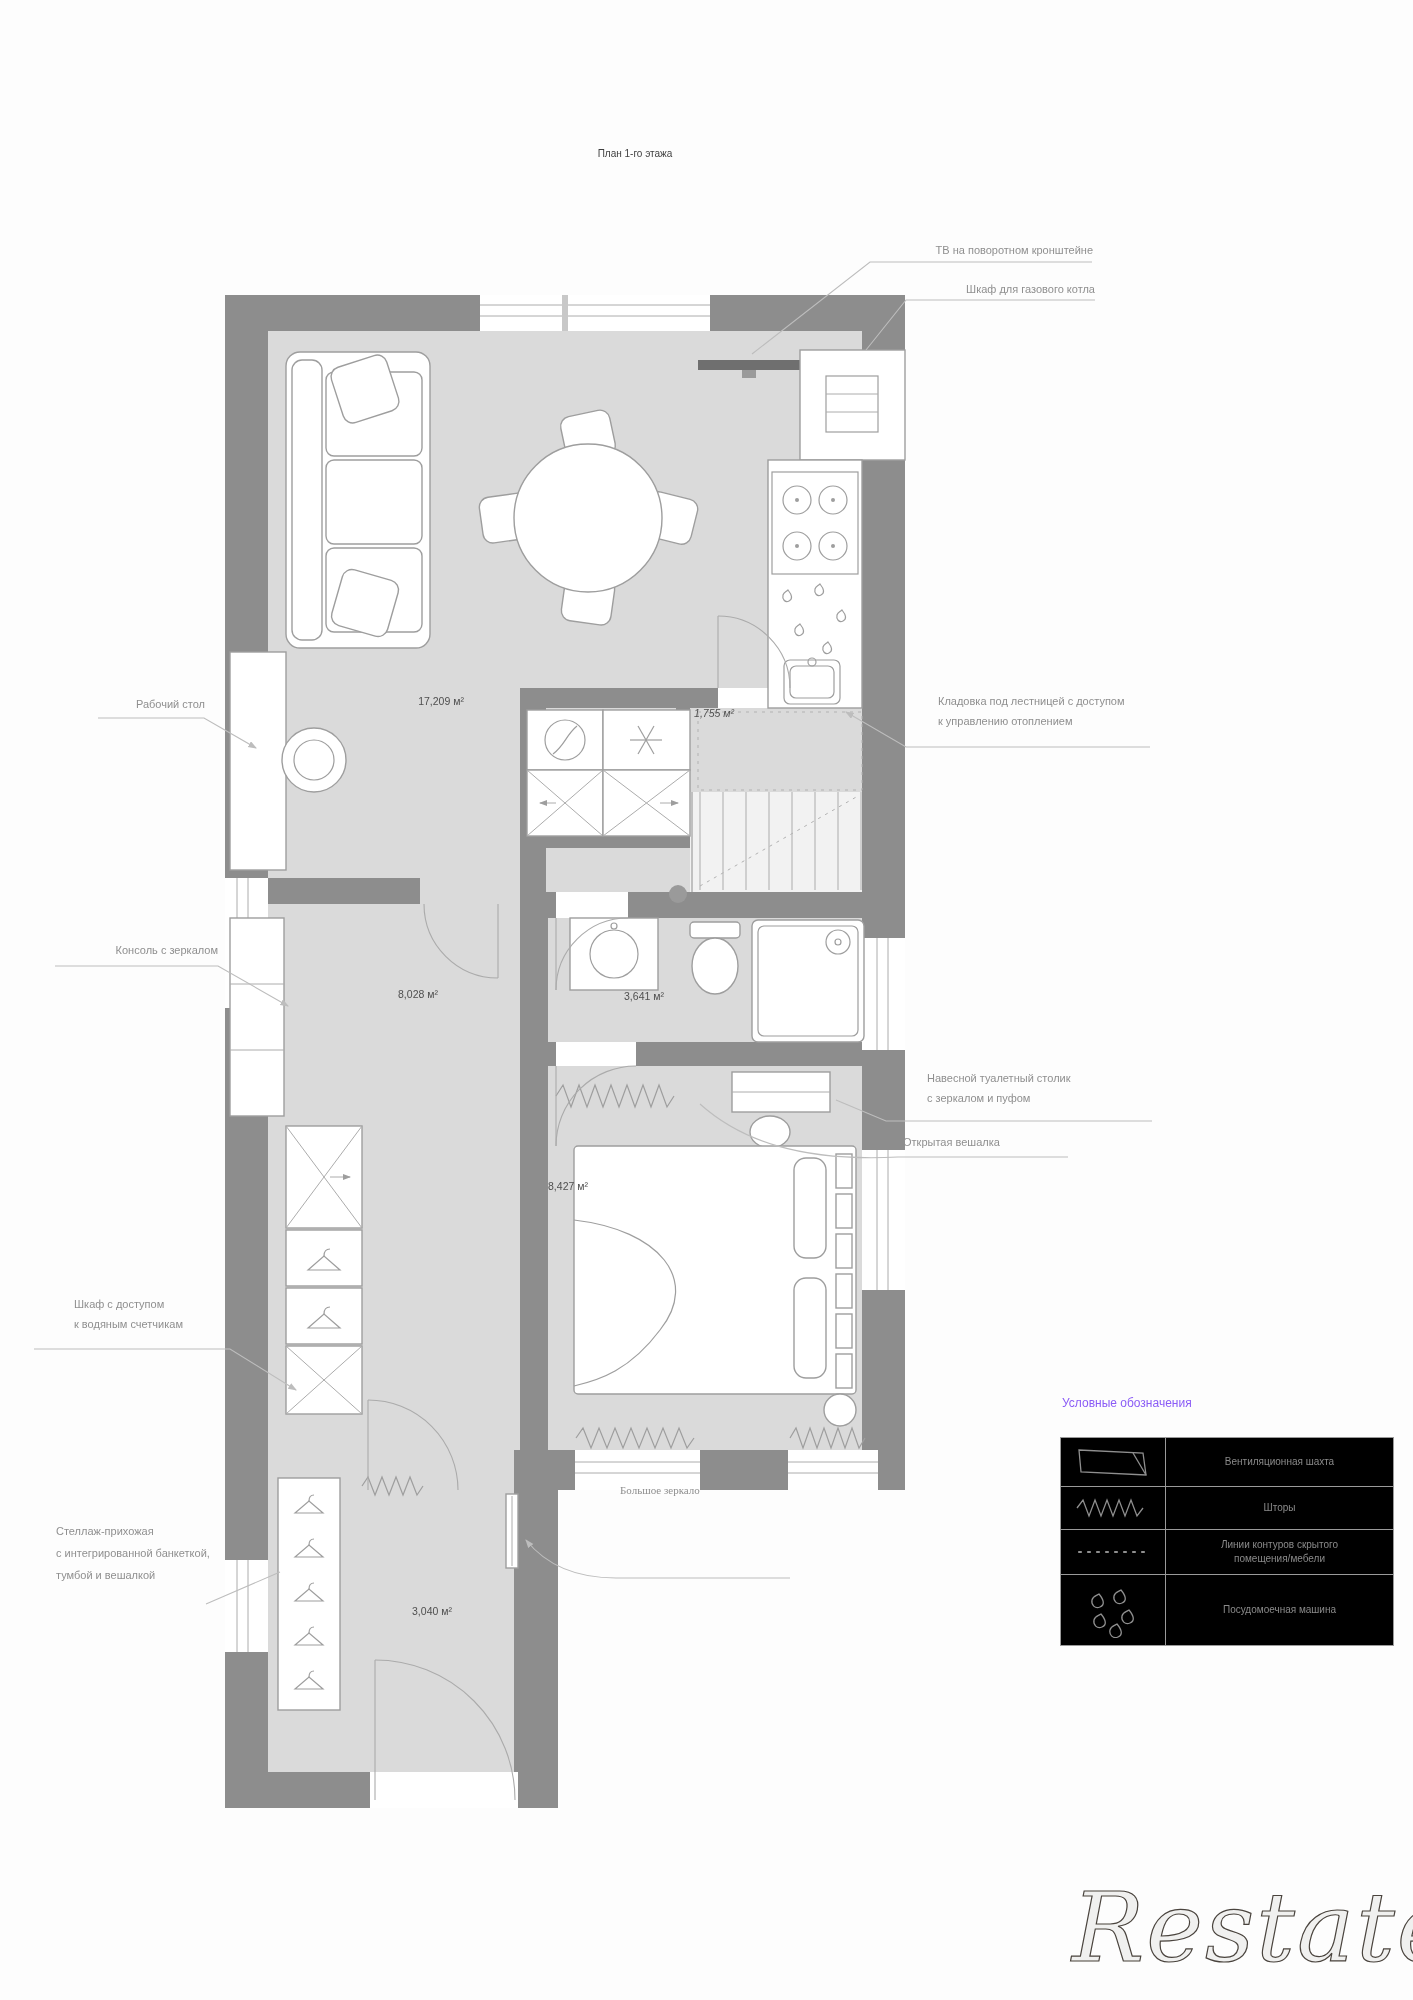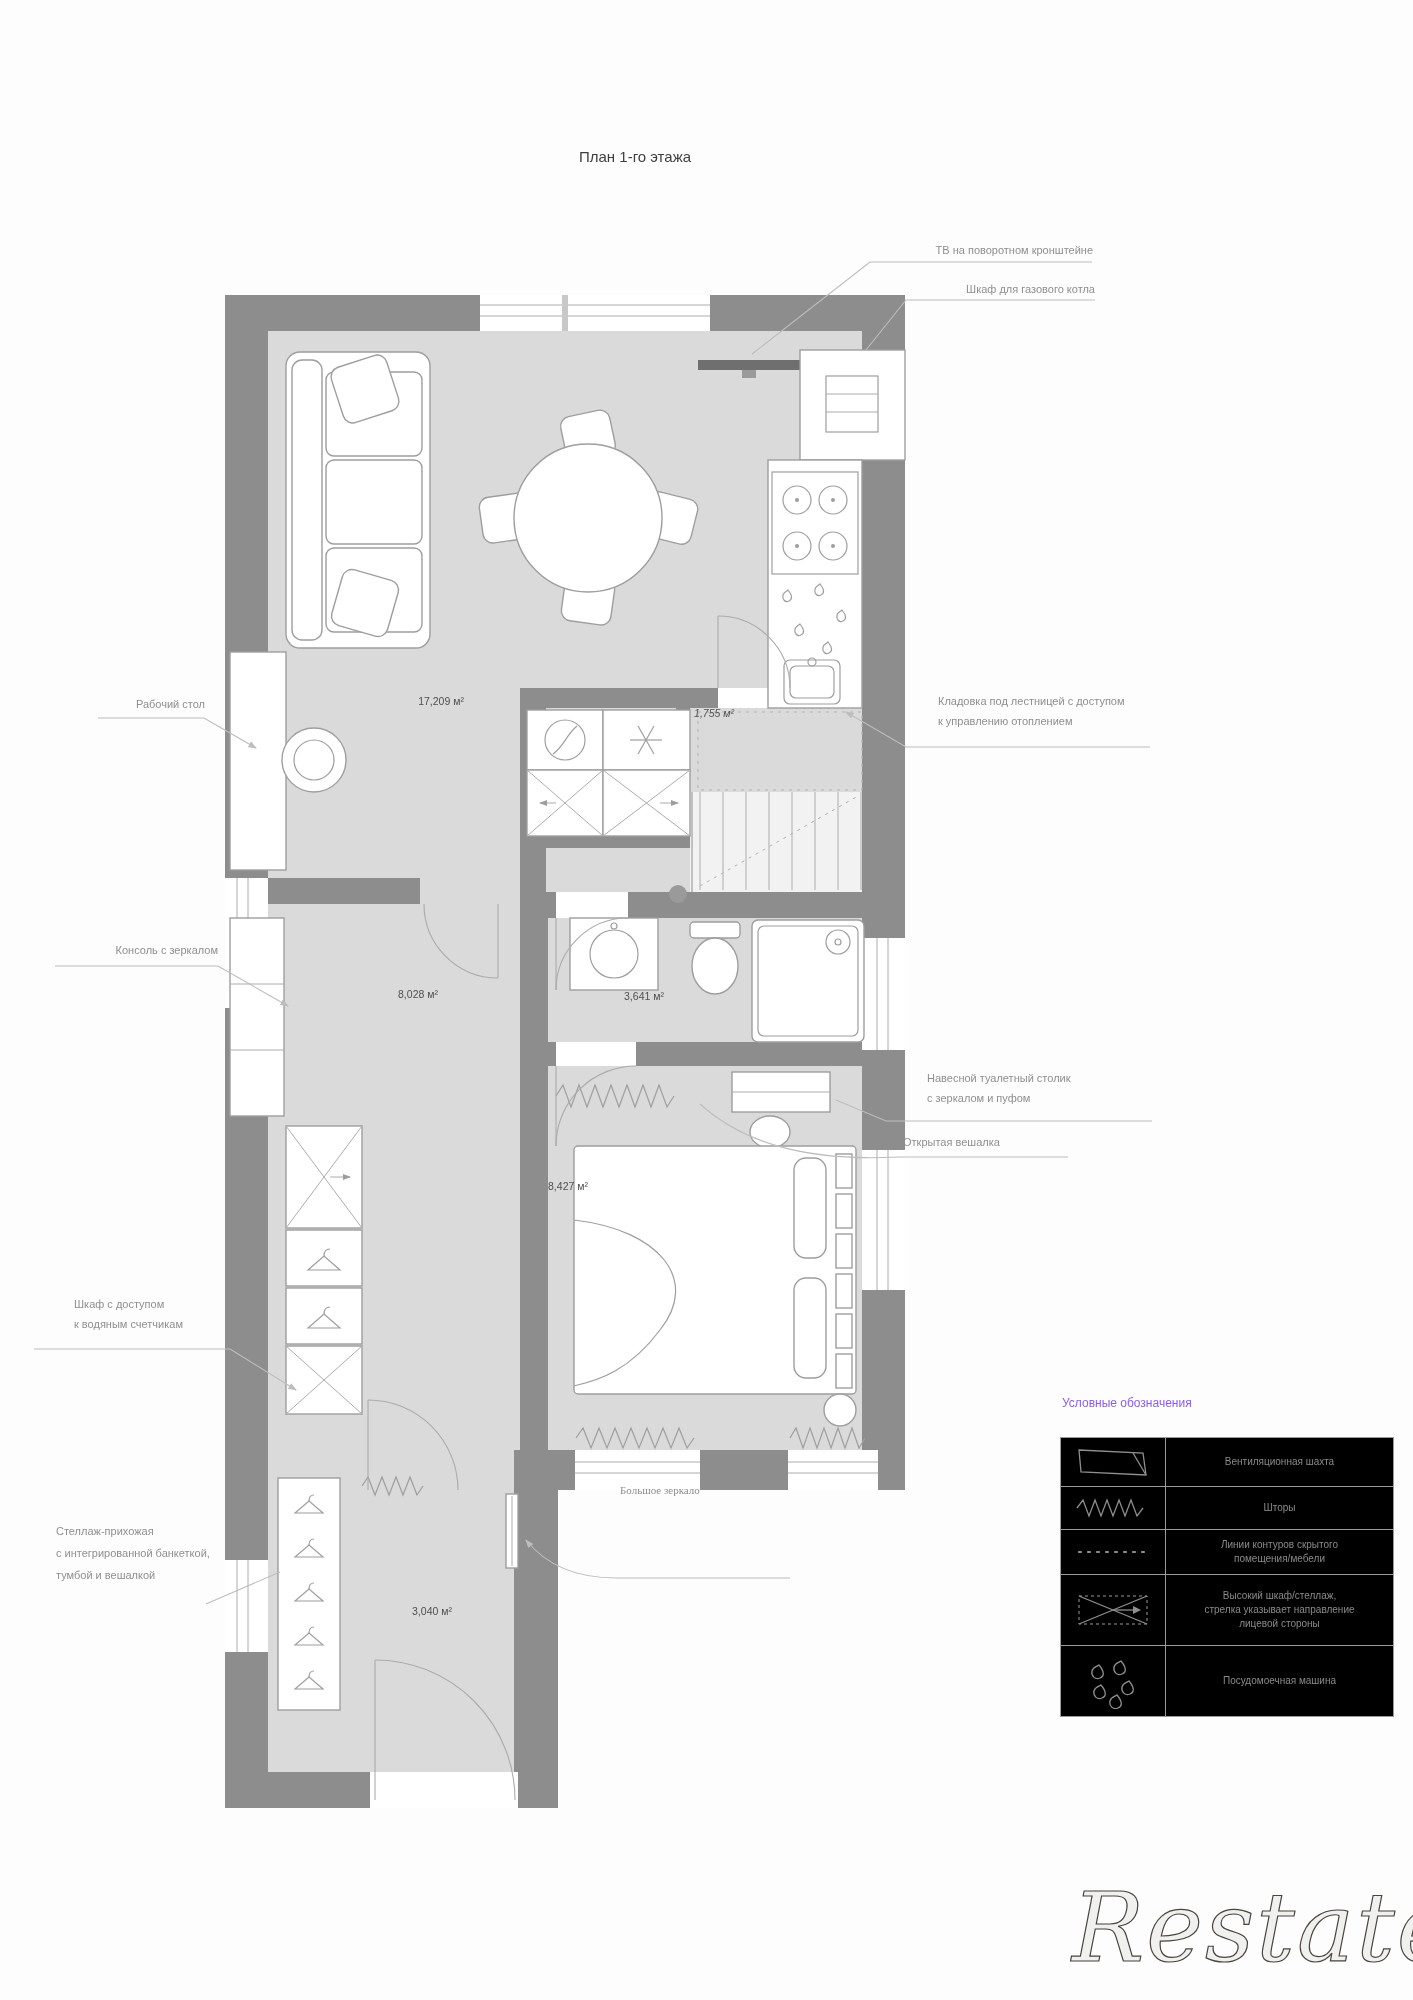--- a/index.html
+++ b/index.html
@@ -12,21 +12,21 @@
   .ln{fill:none;stroke:#9e9e9e;stroke-width:1.2;}
   .thin{fill:none;stroke:#acacac;stroke-width:1;}
   .win{fill:#ffffff;}
   .dash{fill:none;stroke:#b2b2b2;stroke-width:1;stroke-dasharray:3 5;}
   .lead{fill:none;stroke:#bdbdbd;stroke-width:1.1;}
   .arc{fill:none;stroke:#ababab;stroke-width:1.1;}
   .txt{position:absolute;color:#8f8f8f;font-size:11px;line-height:20px;}
   .txt .l{display:block;padding-left:32px;}
   .area{position:absolute;color:#4f4f4f;font-size:10.5px;text-align:center;}
   #title{position:absolute;left:505px;top:148px;width:260px;text-align:center;
-         color:#3f3f3f;font-size:15px;}
+         color:#3f3f3f;font-size:10px;}
   
   #legend-head{position:absolute;left:1062px;top:1396px;color:#8b5cf6;font-size:12px;}
   #legend{position:absolute;left:1060px;top:1437px;width:332px;border:1px solid #9a9a9a;
           background:#000000;}
   .lrow{display:flex;border-bottom:1px solid #9a9a9a;}
   .lrow:last-child{border-bottom:none;}
   .licon{width:104px;border-right:1px solid #9a9a9a;display:flex;align-items:center;
          justify-content:center;flex:0 0 104px;}
   .ltext{flex:1;display:flex;flex-direction:column;align-items:center;justify-content:center;
          color:#8a8a8a;font-size:10px;line-height:14px;text-align:center;padding:4px 6px;}
@@ -411,36 +411,20 @@
             <line x1="8" y1="18" x2="76" y2="18" stroke="#8f8f8f" stroke-width="2.2" stroke-dasharray="2 7" stroke-linecap="round"></line>
           </svg>
       </div>
       <div class="ltext">
         <span>Линии контуров скрытого</span>
         <span>помещения/мебели</span>
       </div>
     </div>
     <div class="lrow" style="height:70px;">
       <div class="licon">
-        <svg width="84" height="44">
-          <rect x="8" y="8" width="68" height="28" fill="none" stroke="#9a9a9a" stroke-width="1" stroke-dasharray="3 3"></rect>
-          <line x1="8" y1="8" x2="76" y2="36" stroke="#8f8f8f" stroke-width="1.3"></line>
-          <line x1="8" y1="36" x2="76" y2="8" stroke="#8f8f8f" stroke-width="1.3"></line>
-          <line x1="42" y1="22" x2="62" y2="22" stroke="#8f8f8f" stroke-width="1.3"></line>
-          <polygon points="62,18 70,22 62,26" fill="#8f8f8f"></polygon>
-        </svg>
-      </div>
-      <div class="ltext">
-        <span>Высокий шкаф/стеллаж,</span>
-        <span>стрелка указывает направление</span>
-        <span>лицевой стороны</span>
-      </div>
-    </div>
-    <div class="lrow" style="height:70px;">
-      <div class="licon">
         <svg width="84" height="56" fill="none" stroke="#8f8f8f" stroke-width="1.3">
           <path d="M28 12 c5 6 6 11 1 13 c-5 2 -9 -2 -8 -7 c1 -4 4 -4 7 -6 Z"></path>
           <path d="M50 8 c5 6 6 11 1 13 c-5 2 -9 -2 -8 -7 c1 -4 4 -4 7 -6 Z"></path>
           <path d="M58 28 c5 6 6 11 1 13 c-5 2 -9 -2 -8 -7 c1 -4 4 -4 7 -6 Z"></path>
           <path d="M30 32 c5 6 6 11 1 13 c-5 2 -9 -2 -8 -7 c1 -4 4 -4 7 -6 Z"></path>
           <path d="M46 42 c5 6 6 11 1 13 c-5 2 -9 -2 -8 -7 c1 -4 4 -4 7 -6 Z"></path>
         </svg>
       </div>
       <div class="ltext">
           <span>Посудомоечная машина</span>

